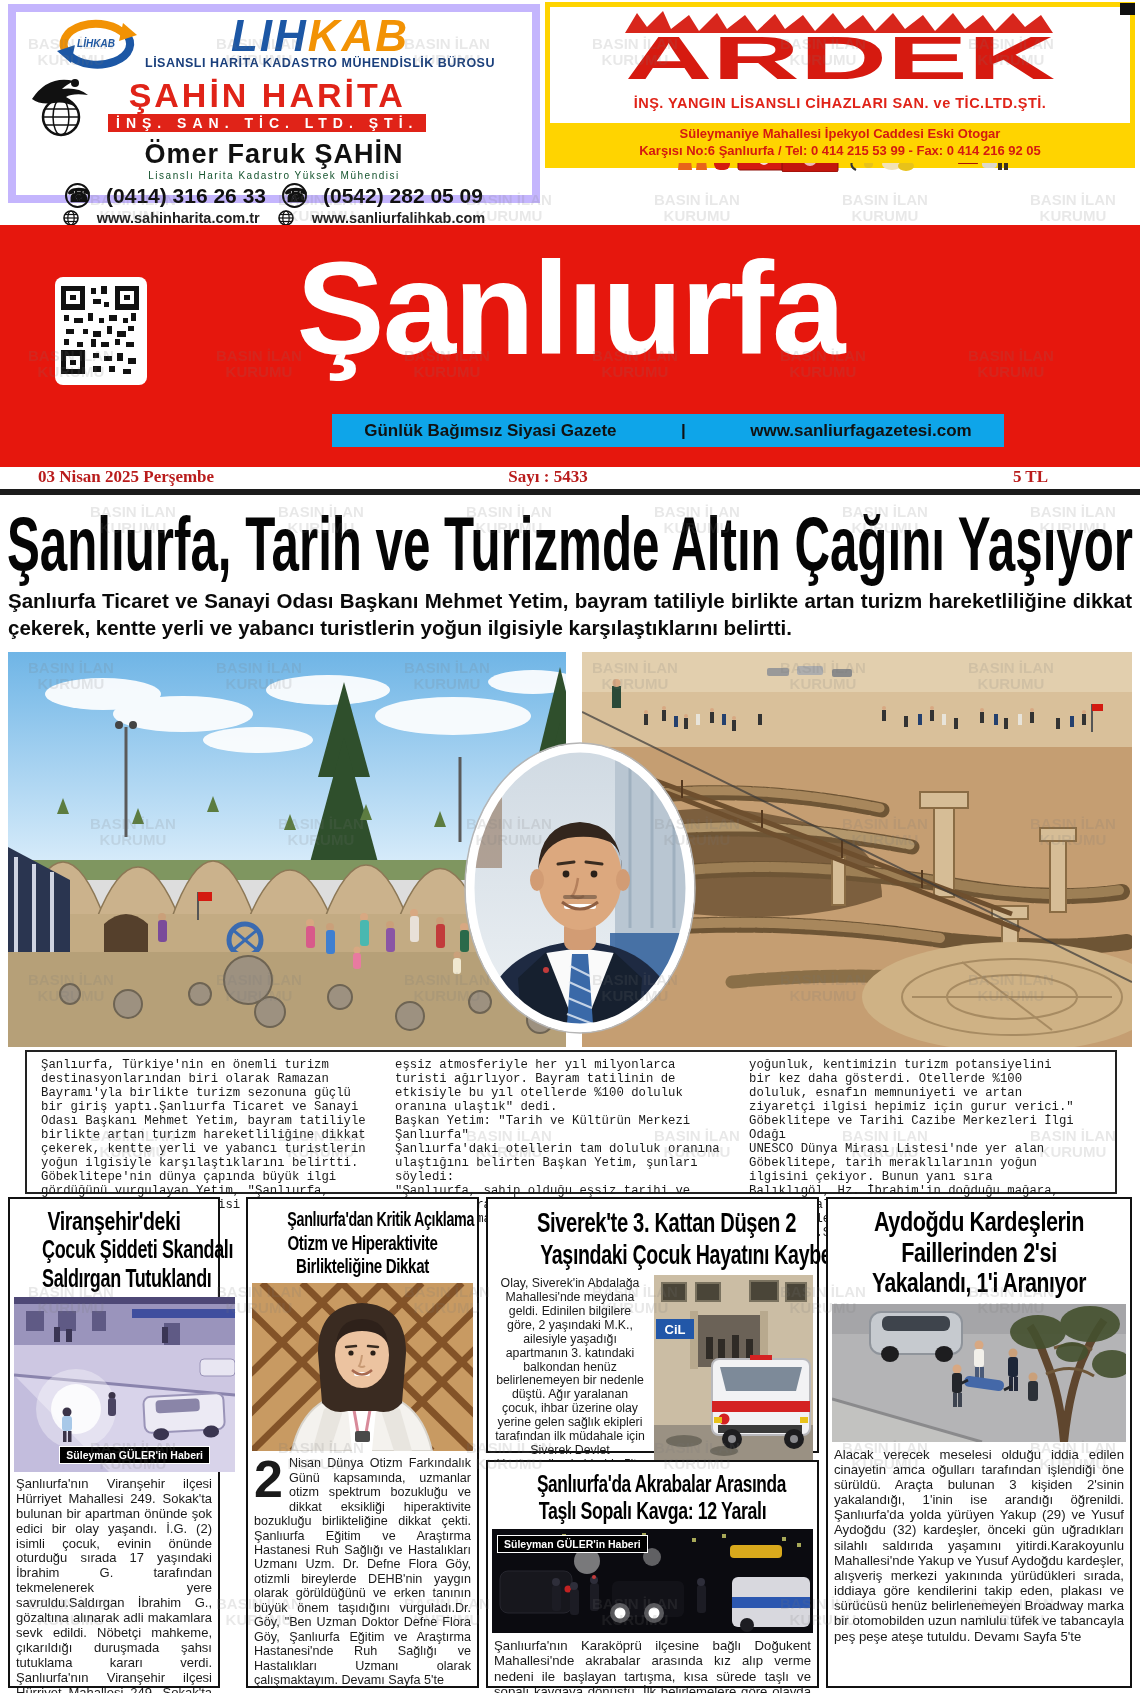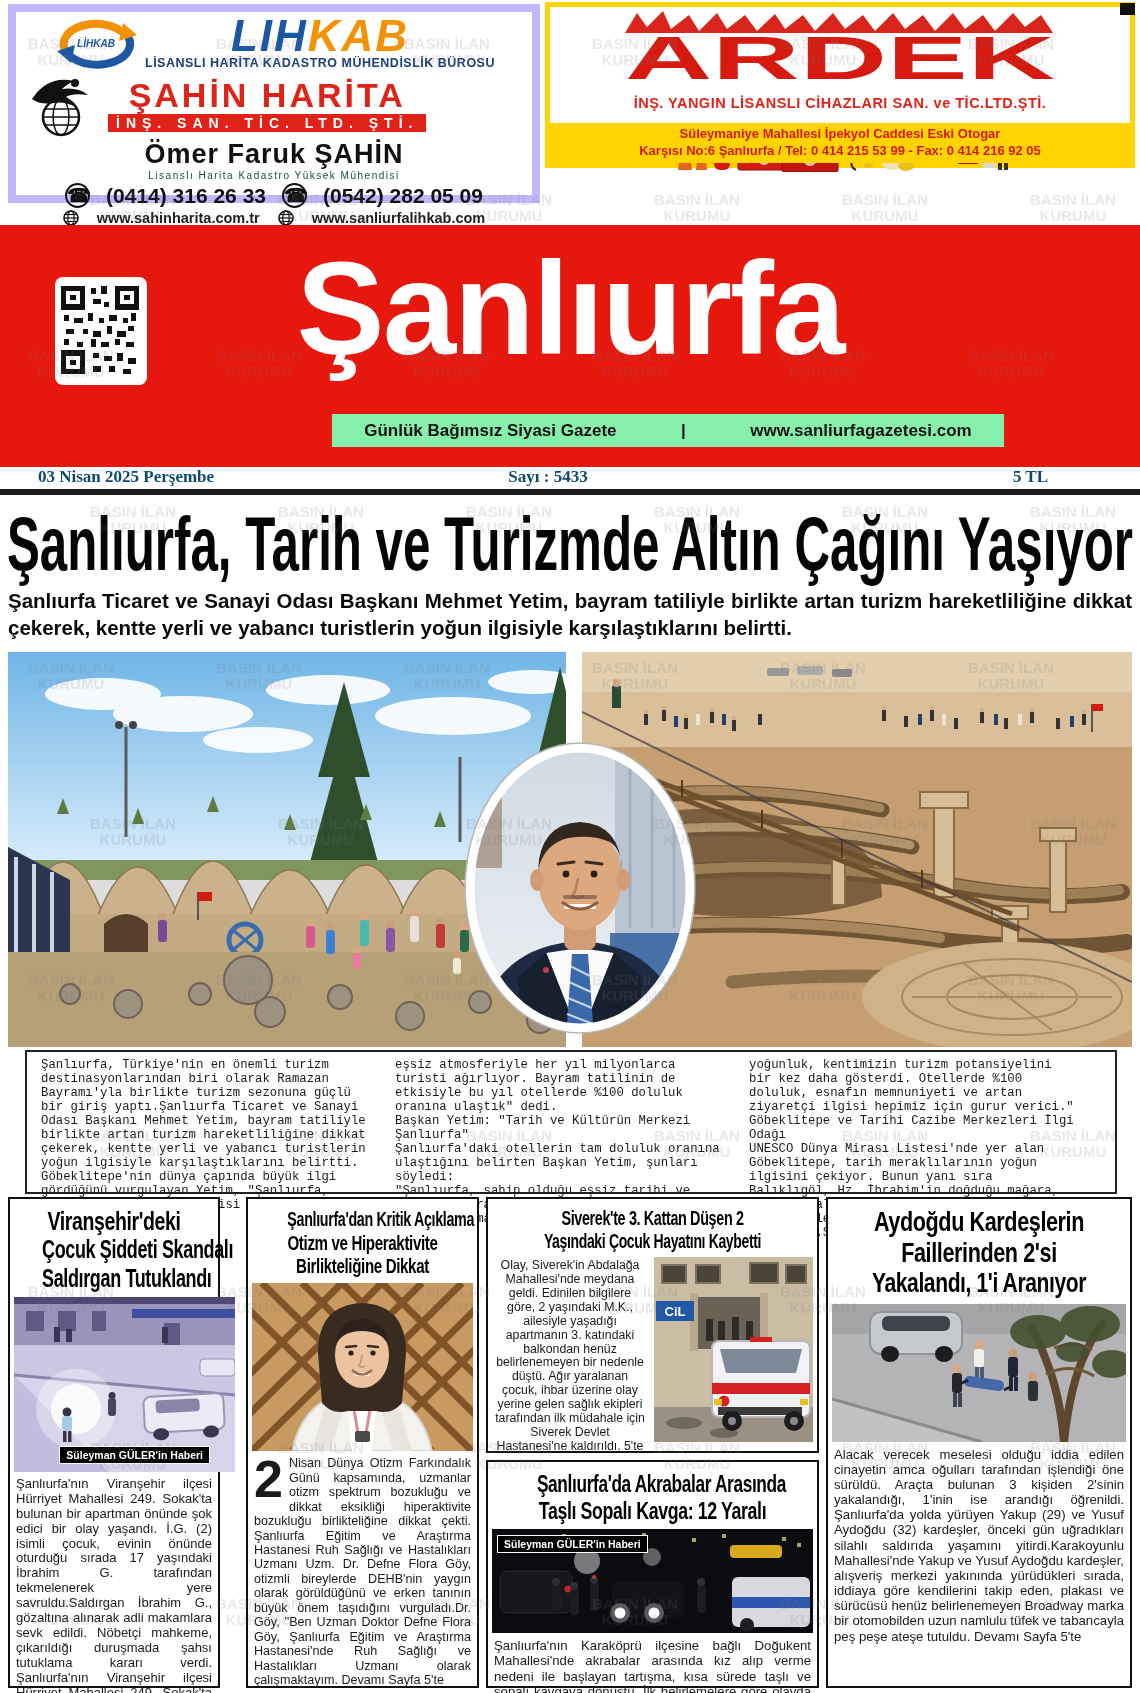--- a/index.html
+++ b/index.html
@@ -31,24 +31,24 @@
   .ardek-sub { color:#e02318; font-weight:bold; font-size:14.5px; letter-spacing:.5px; }
   .ardek-products { display:flex; justify-content:center; align-items:flex-end; gap:4px; height:58px; margin-top:3px; }
   .ardek-addr { position:absolute; left:0; right:0; bottom:0; background:#ffd400; color:#d41a10; font-weight:bold; font-size:13px; line-height:1.3; padding:3px 0; }
 
   .corner-mark { position:absolute; left:1120px; top:3px; width:15px; height:12px; background:#111; }
 
   
   .masthead { position:absolute; left:0; top:225px; width:1140px; height:242px; background:#e6170d; }
   .qr-box { position:absolute; left:55px; top:52px; width:92px; height:108px; background:#fff; border-radius:8px; padding:8px 6px; }
   .mast-title { position:absolute; left:0; top:18px; width:1140px; text-align:center; color:#fff; font-weight:bold; font-size:132px; line-height:1; letter-spacing:-2px; }
-  .mast-bar { position:absolute; left:332px; top:189px; width:672px; height:33px; background:#86efac; display:flex; align-items:center; justify-content:space-around; font-weight:bold; font-size:17px; color:#111; }
+  .mast-bar { position:absolute; left:332px; top:189px; width:672px; height:33px; background:#0ea5e9; display:flex; align-items:center; justify-content:space-around; font-weight:bold; font-size:17px; color:#111; }
 
   
-  .dateline { position:absolute; left:0; top:467px; width:1096px; height:22px; font-family:"Liberation Serif", serif; font-weight:bold; font-size:17px; color:#0c4a6e; }
+  .dateline { position:absolute; left:0; top:467px; width:1096px; height:22px; font-family:"Liberation Serif", serif; font-weight:bold; font-size:17px; color:#b91c1c; }
   .dl-date { position:absolute; left:38px; top:0; }
   .dl-issue { position:absolute; left:0; width:100%; text-align:center; top:0; }
   .dl-price { position:absolute; right:48px; top:0; }
   .rule { position:absolute; left:0; top:489px; width:1140px; height:6px; background:#1c1c1c; }
 
   
   .deck { position:absolute; left:8px; top:588px; width:1124px; font-weight:bold; font-size:20.5px; line-height:1.3; text-align:justify; color:#0a0a0a; }
   .photo-left { position:absolute; left:8px; top:652px; }
   .photo-right { position:absolute; left:582px; top:652px; }
   .portrait { position:absolute; left:460px; top:738px; z-index:10; }
@@ -625,21 +625,21 @@
         <rect x="102" y="89" width="16" height="4" rx="2" fill="#fff"></rect>
         <path d="M100 87 Q110 96 120 87" fill="none" stroke="#a86a50" stroke-width="2.5"></path>
       </svg>
     </div>
     <div class="btext" style="font-size:12.6px">
       <span class="dc">2</span><span>Nisan Dünya Otizm Farkındalık Günü kapsamında, uzmanlar otizm spektrum bozukluğu ve dikkat eksikliği hiperaktivite bozukluğu birlikteliğine dikkat çekti. Şanlıurfa Eğitim ve Araştırma Hastanesi Ruh Sağlığı ve Hastalıkları Uzmanı Uzm. Dr. Defne Flora Göy, otizmli bireylerde DEHB'nin yaygın olarak görüldüğünü ve erken tanının büyük önem taşıdığını vurguladı.Dr. Göy, "Ben Uzman Doktor Defne Flora Göy, Şanlıurfa Eğitim ve Araştırma Hastanesi'nde Ruh Sağlığı ve Hastalıkları Uzmanı olarak çalışmaktayım.  Devamı Sayfa 5'te</span>
     </div>
   </div>
 
   <div class="sbox" style="left:486px; top:1197px; width:333px; height:256px;">
-    <div class="shl" style="font-size:20px">
+    <div class="shl" style="font-size:28px">
       <div class="ln" style="transform:scaleX(.72)">Siverek'te 3. Kattan Düşen 2</div>
       <div class="ln" style="transform:scaleX(.70)">Yaşındaki Çocuk Hayatını Kaybetti</div>
     </div>
     <div style="display:flex; gap:6px;">
       <div class="btext btext-c" style="width:156px; font-size:12.3px; line-height:1.13; margin-top:2px;">Olay, Siverek'in Abdalağa Mahallesi'nde meydana geldi. Edinilen bilgilere göre, 2 yaşındaki M.K., ailesiyle yaşadığı apartmanın 3. katındaki balkondan henüz belirlenemeyen bir nedenle düştü. Ağır yaralanan çocuk, ihbar üzerine olay yerine gelen sağlık ekipleri tarafından ilk müdahale için Siverek Devlet Hastanesi'ne kaldırıldı. 5'te</div>
       <svg class="ph" width="159" height="185" viewBox="0 0 159 185">
         <rect width="159" height="185" fill="#cbbda4"></rect>
         <g fill="#4a4538" stroke="#7a725f" stroke-width="2">
             <rect x="8" y="8" width="24" height="18"></rect>
             <rect x="42" y="8" width="24" height="18"></rect>

